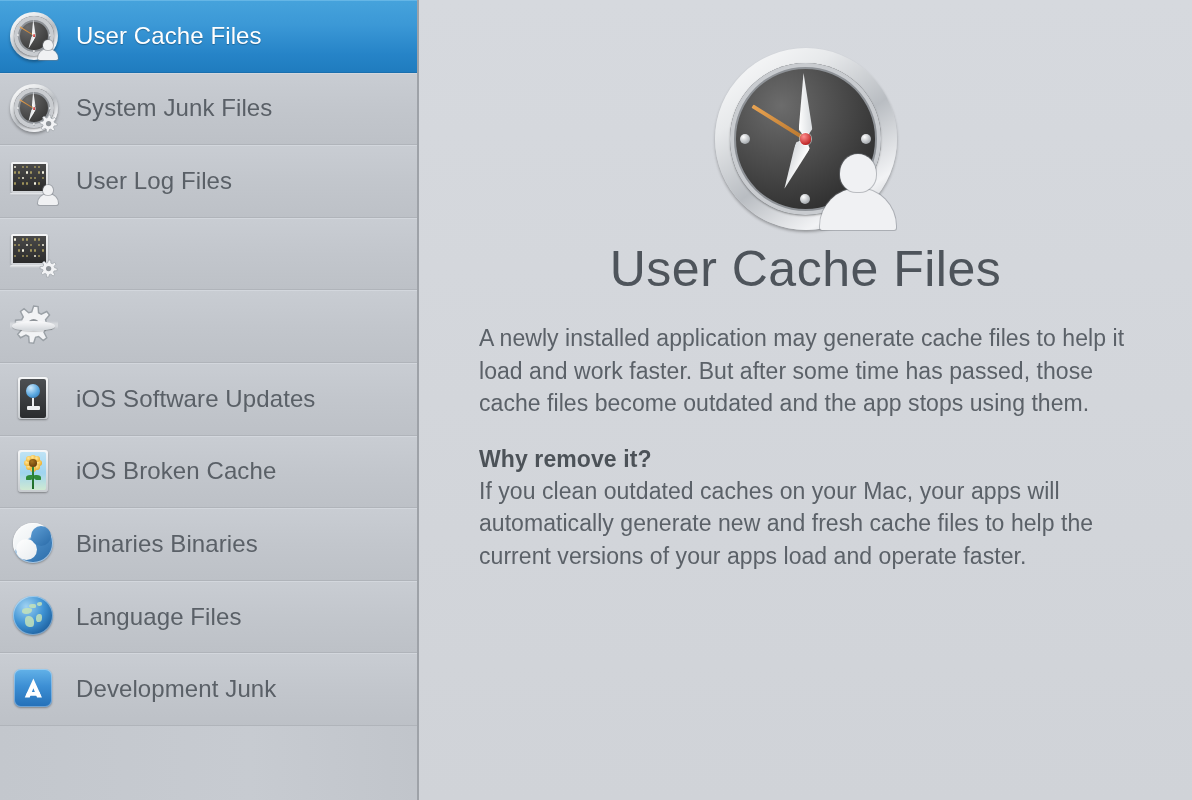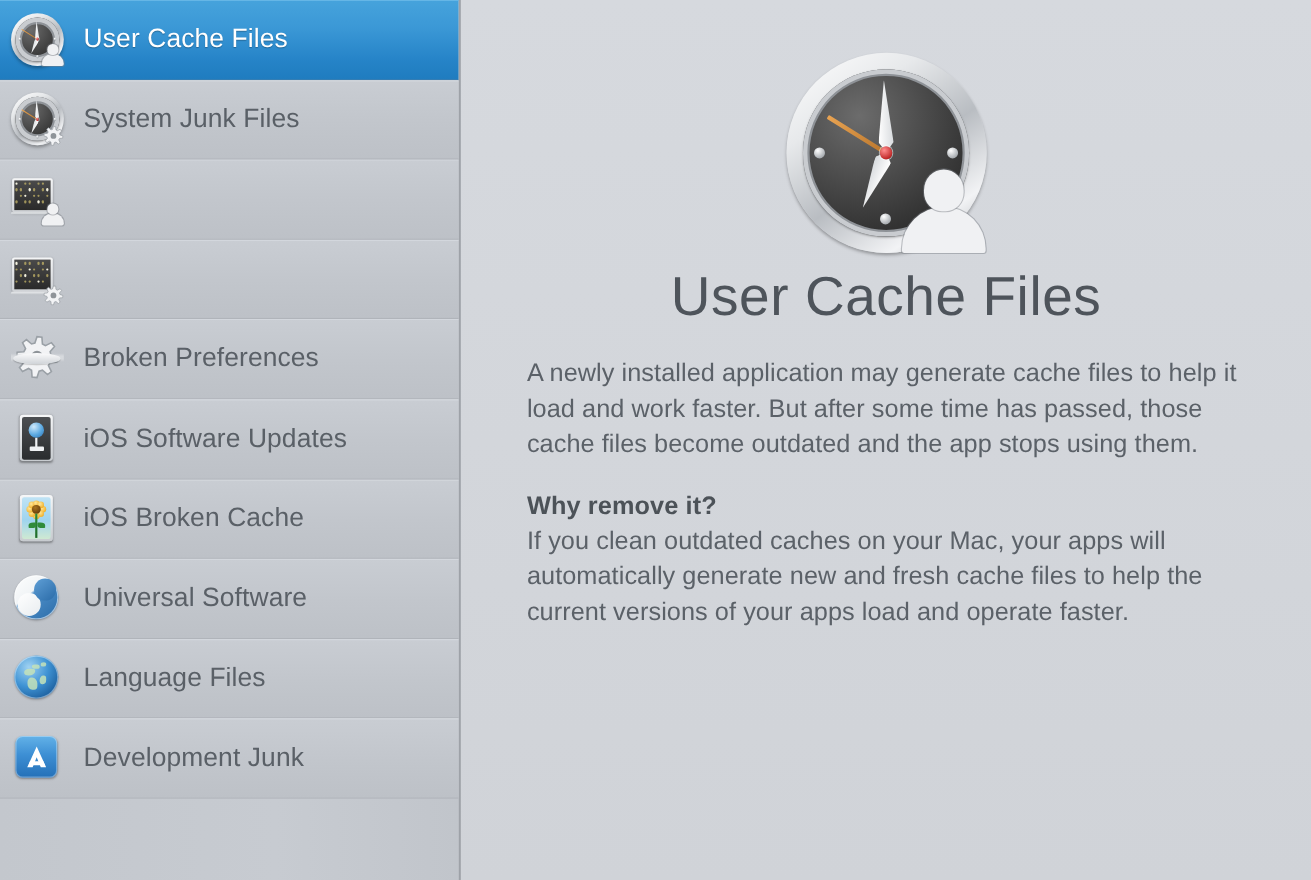--- a/index.html
+++ b/index.html
@@ -236,20 +236,21 @@
             <div style="position:absolute;width:2.16px;height:2.16px;border-radius:50%;left:15.888px;top:25.44px;background:#c9b96a;opacity:0.72;"></div>
             <div style="position:absolute;width:2.16px;height:2.16px;border-radius:50%;left:23.759999999999998px;top:25.44px;background:#fdfbe8;opacity:0.95;"></div>
             <div style="position:absolute;width:2.16px;height:2.16px;border-radius:50%;left:27.695999999999998px;top:25.44px;background:#c9b96a;opacity:0.72;"></div>
             <div style="position:absolute;left:0px;top:35.76px;width:39.36px;height:2.64px;background:linear-gradient(to bottom,#eceef0,#bfc3c8);border-radius:2px;"></div>
             <div style="position:absolute;right:-0.96px;bottom:-0.96px;width:22.080000000000002px;height:21.12px;">
               <div class="person" style="width:20.16px;height:11.040000000000001px;left:0.96px;top:9.120000000000001px;border-radius:10.08px 10.08px 2px 2px;box-shadow:0 0 0 1px rgba(120,125,130,0.45);"></div>
               <div class="person" style="width:9.600000000000001px;height:10.08px;left:6.24px;top:0;border-radius:50% 50% 45% 45%;box-shadow:0 0 0 1px rgba(120,125,130,0.45);"></div>
             </div>
           </div>
         </div>
+        <div class="nav-label">User Log Files</div>
       </div>
       <div class="nav-item">
         <div class="nav-icon">
           <div style="position:absolute;inset:0;">
             <div class="sq-frame" style="left:0.96px;top:4.800000000000001px;width:37.44px;height:30.72px;border-radius:2px;"></div>
             <div class="logboard" style="left:2.88px;top:6.720000000000001px;width:33.599999999999994px;height:26.880000000000003px;"></div>
             <div style="position:absolute;width:2.16px;height:2.16px;border-radius:50%;left:4.08px;top:8.879999999999999px;background:#fdfbe8;opacity:0.95;"></div>
             <div style="position:absolute;width:2.16px;height:2.16px;border-radius:50%;left:11.952px;top:8.879999999999999px;background:#c9b96a;opacity:0.72;"></div>
             <div style="position:absolute;width:2.16px;height:2.16px;border-radius:50%;left:15.888px;top:8.879999999999999px;background:#c9b96a;opacity:0.72;"></div>
             <div style="position:absolute;width:2.16px;height:2.16px;border-radius:50%;left:23.759999999999998px;top:8.879999999999999px;background:#c9b96a;opacity:0.72;"></div>
@@ -282,21 +283,20 @@
         <div class="nav-icon">
           <div style="position:absolute;inset:0;">
             <div style="position:absolute;left:2.88px;top:1.44px;width:41.28px;height:41.28px;"><svg viewBox="0 0 40 40" width="100%" height="100%">
                 <path d="M38,20L37.469116522433765,24.339351094994697L31.548494156391087,24.78354290456362L30.054695440876056,27.426513286275483L32.72792206135786,32.72792206135786L29.284146169130857,35.42091533957089L24.783542904563625,31.548494156391087L21.858405423711538,32.361081234306305L20,38L15.660648905005306,37.469116522433765L15.216457095436379,31.548494156391087L12.57348671372452,30.05469544087606L7.272077938642145,32.72792206135786L4.579084660429109,29.284146169130857L8.451505843608915,24.783542904563625L7.638918765693694,21.858405423711538L2,20.000000000000004L2.5308834775662348,15.660648905005306L8.451505843608915,15.216457095436379L9.945304559123942,12.57348671372452L7.272077938642141,7.272077938642145L10.715853830869143,4.579084660429109L15.216457095436372,8.451505843608919L18.141594576288465,7.638918765693692L19.999999999999996,2L24.33935109499469,2.5308834775662348L24.783542904563625,8.451505843608917L27.426513286275483,9.945304559123946L32.72792206135785,7.272077938642141L35.42091533957089,10.715853830869142L31.54849415639108,15.21645709543637L32.36108123430631,18.141594576288465Z" fill="#f2f3f5" stroke="#9aa0a6" stroke-width="1.4"></path>
                 <circle cx="20" cy="20" r="5.5" fill="#8f9499"></circle>
               </svg></div>
             <div style="position:absolute;left:0;top:19.200000000000003px;width:48px;height:7.68px;background:linear-gradient(to bottom,rgba(214,217,221,0.0),#d6d9dd 35%,#d6d9dd 65%,rgba(214,217,221,0));"></div>
             <div style="position:absolute;left:1.92px;top:19.200000000000003px;width:43.2px;height:9.600000000000001px;border-radius:50%;background:linear-gradient(to bottom,#fbfbfc,#d0d4d8);box-shadow:0 1px 1px rgba(0,0,0,0.18);"></div>
           </div>
         </div>
-        <div class="nav-label">Broken Preferences</div>
       </div>
       <div class="nav-item">
         <div class="nav-icon">
           <div style="position:absolute;inset:0;">
             <div style="position:absolute;left:8.16px;top:2.4000000000000004px;width:29.759999999999998px;height:42.24px;border-radius:3px;background:linear-gradient(to bottom,#f6f7f8,#c7cbcf);box-shadow:0 1px 2px rgba(0,0,0,0.35);"></div>
             <div style="position:absolute;left:10.32px;top:4.5600000000000005px;width:25.44px;height:38.400000000000006px;border-radius:2px;background:linear-gradient(to bottom,#4c4f52,#2a2c2e);"></div>
             <div style="position:absolute;left:16.080000000000002px;top:9.600000000000001px;width:13.919999999999998px;height:13.919999999999998px;border-radius:50%;background:radial-gradient(circle at 34% 28%,#cfe9fb,#5aa8e0 55%,#2a6fae 100%);"></div>
             <div style="position:absolute;left:21.84px;top:23.52px;width:2.4000000000000004px;height:10.56px;background:#eef0f2;"></div>
             <div style="position:absolute;left:16.56px;top:31.44px;width:12.96px;height:3.3600000000000003px;background:#eef0f2;border-radius:1px;"></div>
           </div>
@@ -325,21 +325,21 @@
         <div class="nav-label">iOS Broken Cache</div>
       </div>
       <div class="nav-item">
         <div class="nav-icon">
           <div style="position:absolute;inset:0;">
             <div style="position:absolute;left:3.3600000000000003px;top:3.3600000000000003px;width:39.36px;height:39.36px;border-radius:50%;background:linear-gradient(140deg,#fdfefe 0%,#f1f4f6 38%,#4f90c9 42%,#2a6ba8 100%);box-shadow:0 1px 2px rgba(0,0,0,0.3),inset 0 0 0 1px rgba(255,255,255,0.55);"></div>
             <div style="position:absolute;left:5.76px;top:19.200000000000003px;width:21.12px;height:21.12px;border-radius:50%;background:linear-gradient(140deg,#ffffff,#e8ecef);"></div>
             <div style="position:absolute;left:21.12px;top:5.76px;width:20.16px;height:20.16px;border-radius:50%;background:linear-gradient(140deg,#5f9fd6,#2a6ba8);"></div>
           </div>
         </div>
-        <div class="nav-label">Universal Software</div>
+        <div class="nav-label">Binaries Binaries</div>
       </div>
       <div class="nav-item">
         <div class="nav-icon">
           <div style="position:absolute;inset:0;">
             <div style="position:absolute;left:3.3600000000000003px;top:3.3600000000000003px;width:39.36px;height:39.36px;border-radius:50%;background:radial-gradient(circle at 33% 27%,#9fd2f2 0%,#3f93d4 45%,#1c5f9e 80%,#14477a 100%);box-shadow:0 1px 2px rgba(0,0,0,0.32),inset 0 0 0 1px rgba(255,255,255,0.4);overflow:hidden;">
               <div style="position:absolute;left:8.6592px;top:11.807999999999998px;width:10.2336px;height:6.297599999999999px;border-radius:48% 30% 60% 40%;background:rgba(196,226,184,0.85);"></div>
               <div style="position:absolute;left:15.744000000000002px;top:7.872000000000001px;width:7.0848px;height:4.723199999999999px;border-radius:50% 40% 30% 60%;background:rgba(196,226,184,0.85);"></div>
               <div style="position:absolute;left:11.807999999999998px;top:20.4672px;width:8.6592px;height:10.2336px;border-radius:40% 55% 35% 50%;background:rgba(196,226,184,0.85);"></div>
               <div style="position:absolute;left:22.828799999999994px;top:17.712px;width:6.297599999999999px;height:8.6592px;border-radius:55% 35% 50% 40%;background:rgba(196,226,184,0.85);"></div>
               <div style="position:absolute;left:23.615999999999996px;top:6.297599999999999px;width:5.510400000000001px;height:3.9360000000000004px;border-radius:60% 40% 50% 40%;background:rgba(196,226,184,0.85);"></div>

